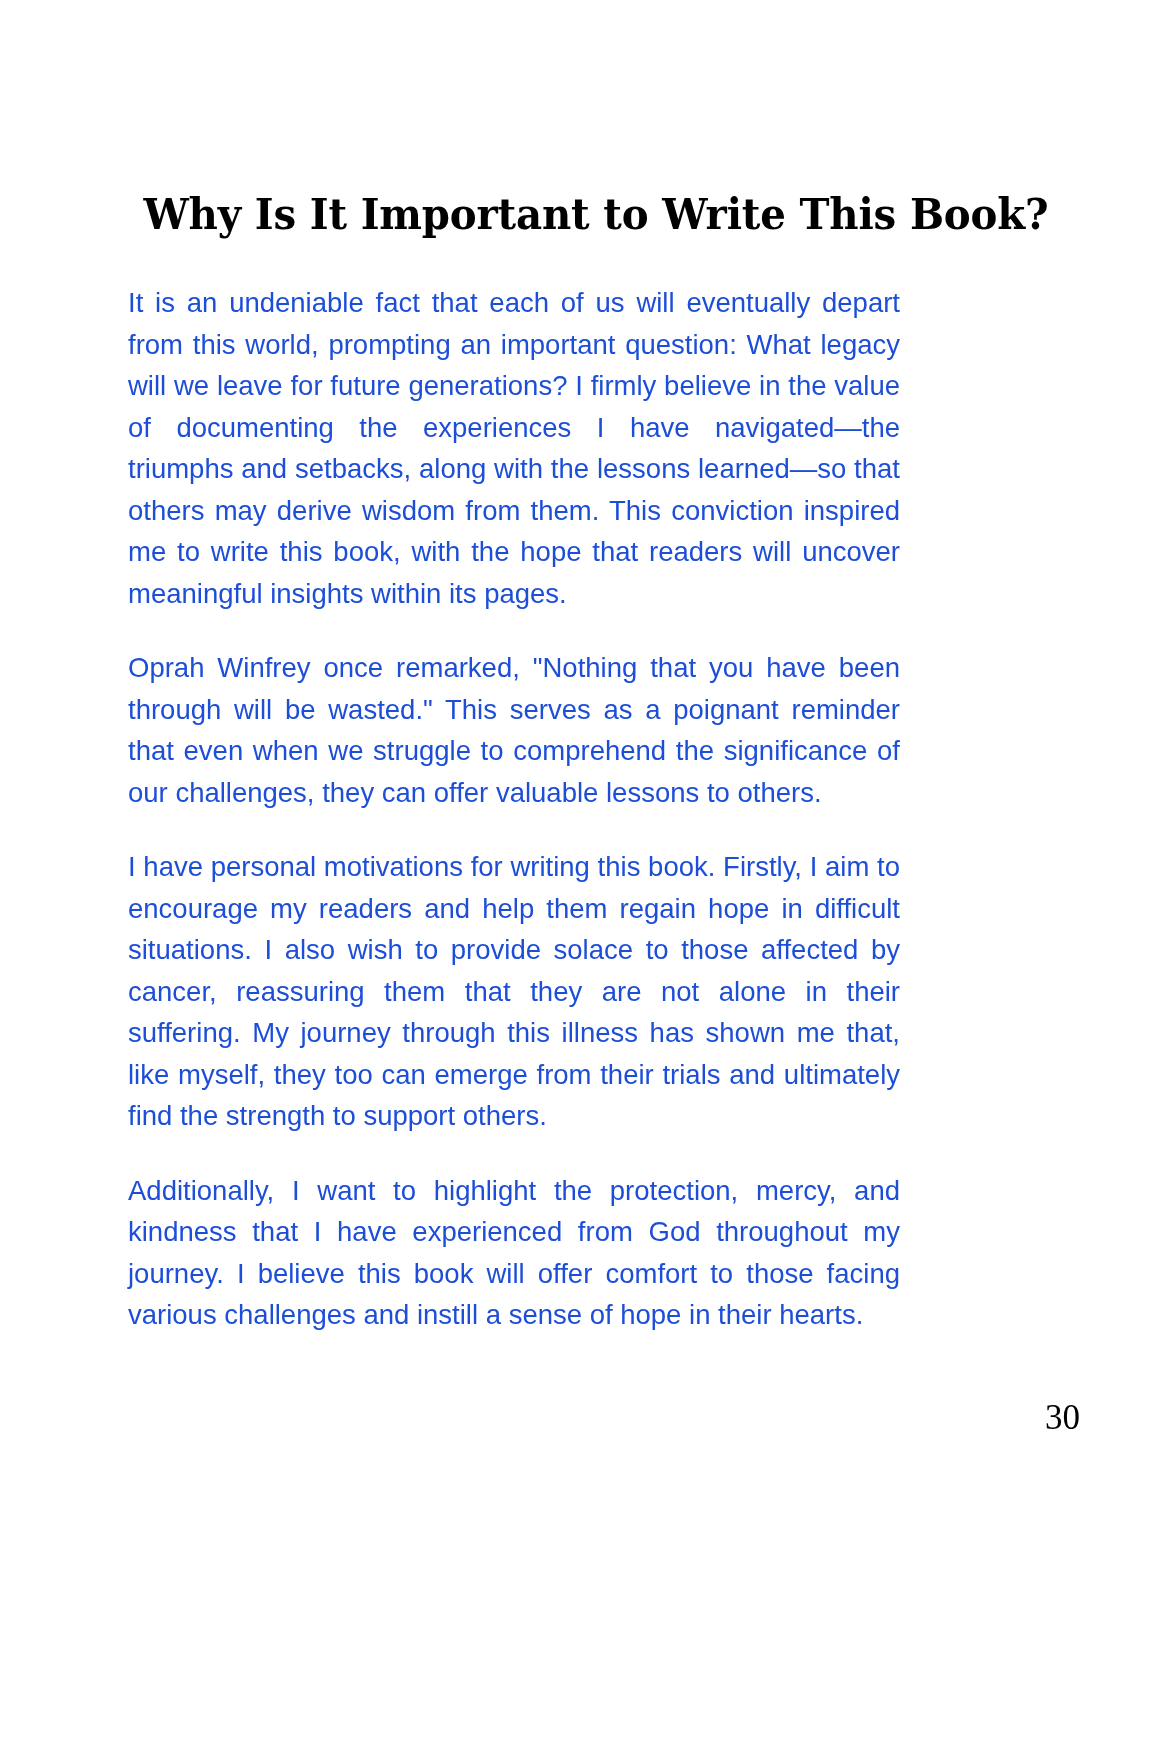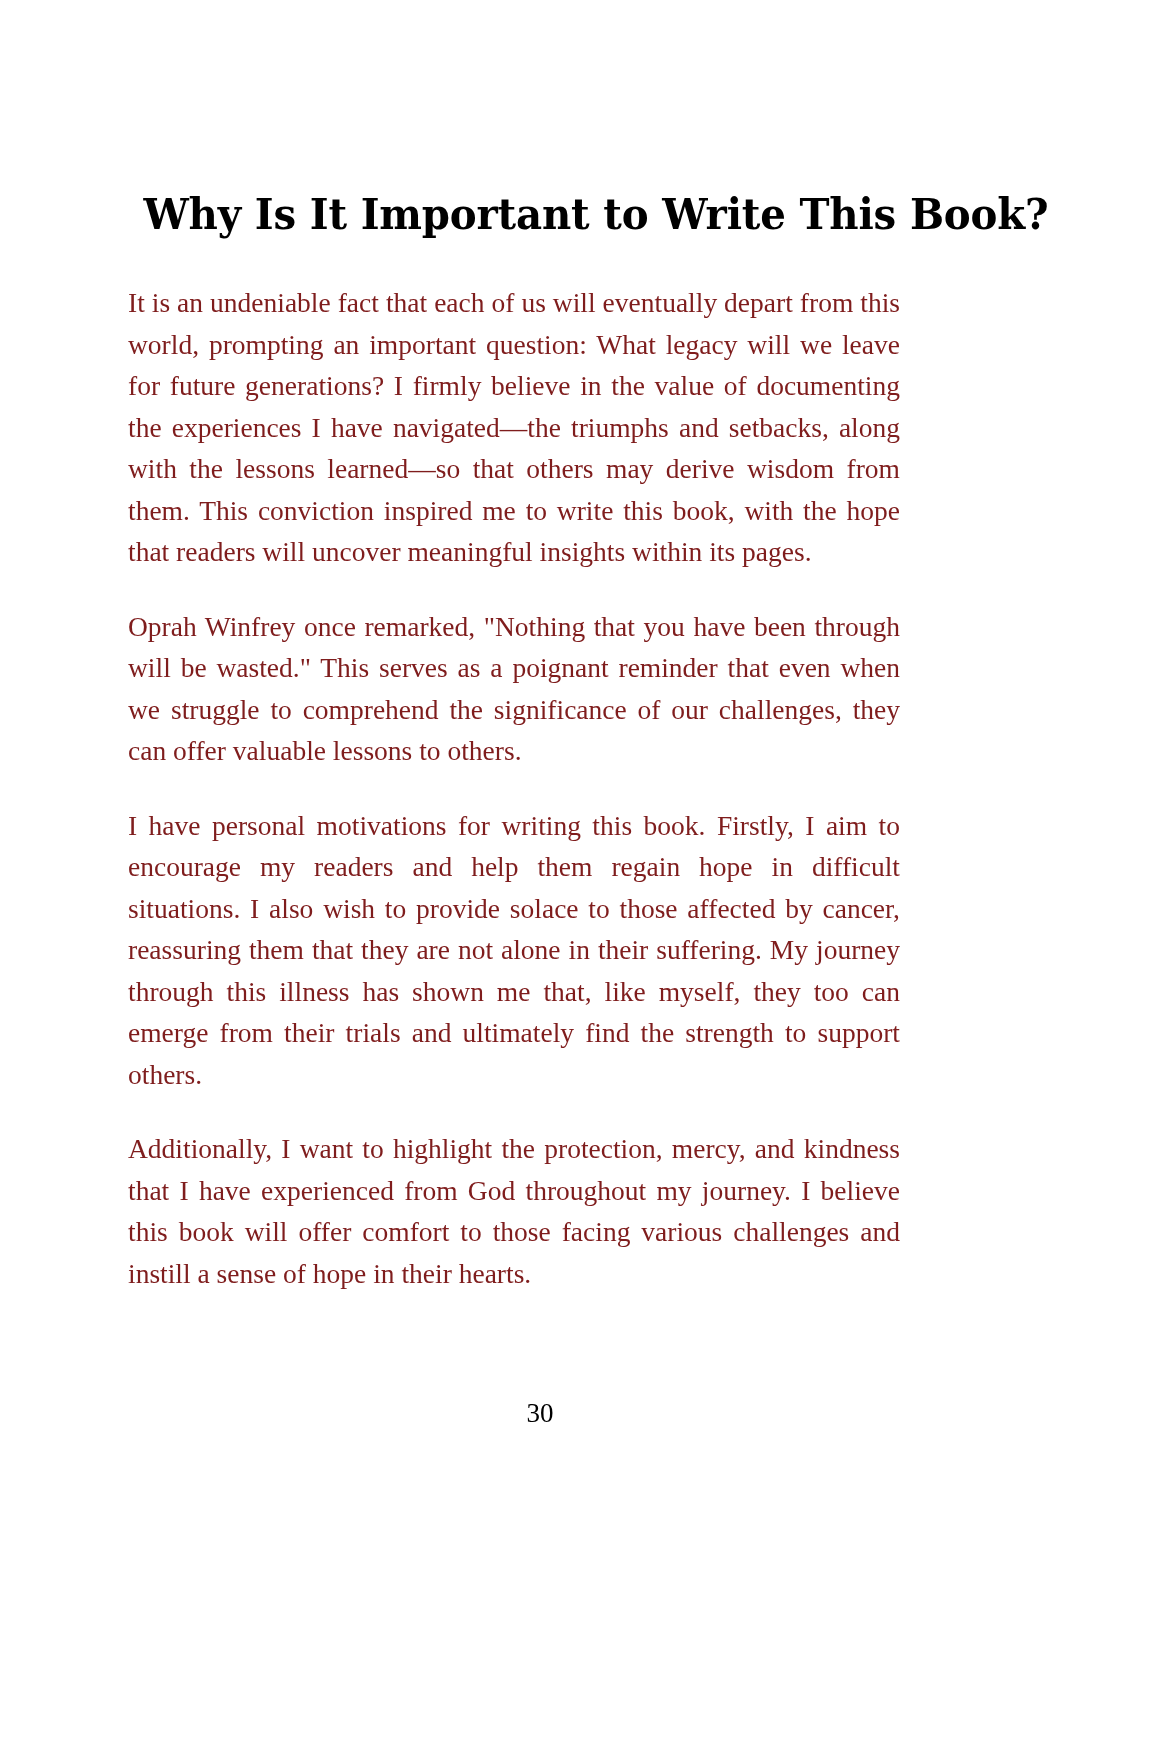--- a/index.html
+++ b/index.html
@@ -43,43 +43,43 @@
     transform: scaleX(0.96);
     transform-origin: center top;
     white-space: nowrap;
   }
 
   .body-block {
     margin-top: 44px;
   }
 
   p.para {
-    font-family: Liberation Serif, serif;
+    font-family: Liberation Sans, sans-serif;
     font-size: 27.5px;
     line-height: 41.5px;
     text-align: justify;
     text-justify: inter-word;
     margin: 0 0 33px 0;
-    color: #7f1d1d;
+    color: #1d4ed8;
     hyphens: none;
     -webkit-hyphens: none;
   }
 
   p.para:last-child {
     margin-bottom: 5px;
   }
 
   .folio {
     position: absolute;
     left: 0;
     right: 0;
     top: 1400px;
-    text-align: center;
+    text-align: right;
     font-family: "Liberation Serif", "DejaVu Serif", serif;
-    font-size: 27px;
+    font-size: 35px;
     line-height: 1;
     color: #000000;
   }
 </style>
 </head>
 <body>
 
 <div class="page">
 
   <div class="content">

